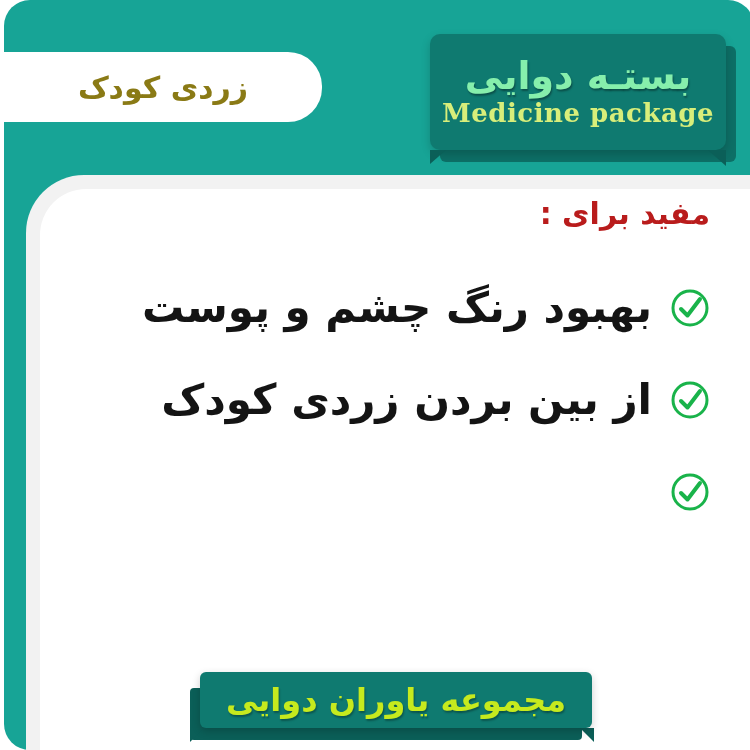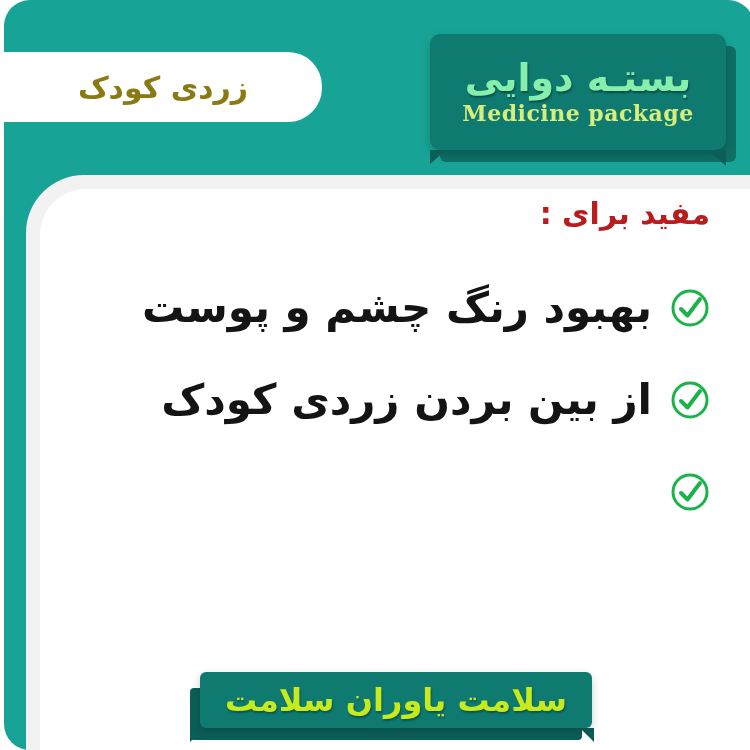--- a/index.html
+++ b/index.html
@@ -81,21 +81,21 @@
     color: #86efac;
     font-size: 38px;
     font-weight: bold;
     letter-spacing: 1px;
     line-height: 1.1;
     text-shadow: 1px 2px 2px rgba(0,0,0,0.35);
     direction: rtl;
   }
   .title-en {
     color: #d8ee7a;
-    font-size: 22px;
+    font-size: 26px;
     font-weight: bold;
     letter-spacing: 0.5px;
     direction: ltr;
     font-family: "DejaVu Serif", serif;
   }
   
   .plate-fold {
     position: absolute;
     right: 24px;
     top: 150px;
@@ -283,16 +283,16 @@
       </span>
       <span class="benefit-text"></span>
     </div>
 
   </div>
 
   <div class="ribbon-shadow"></div>
   <div class="ribbon-tail-left"></div>
   <div class="ribbon-tail-right"></div>
   <div class="ribbon">
-    <span class="ribbon-label">سلامت یاوران سلامت</span>
+    <span class="ribbon-label">مجموعه یاوران دوایی</span>
   </div>
 
 </div>
 
 </body></html>

